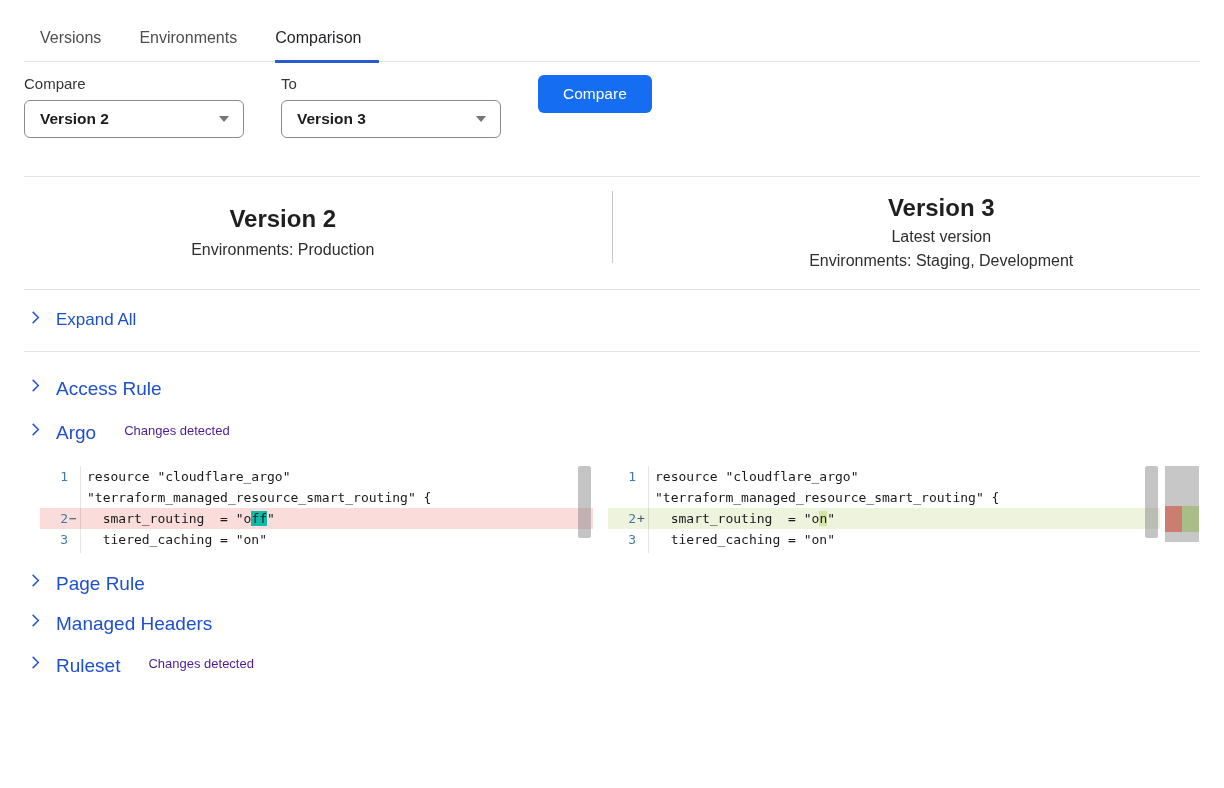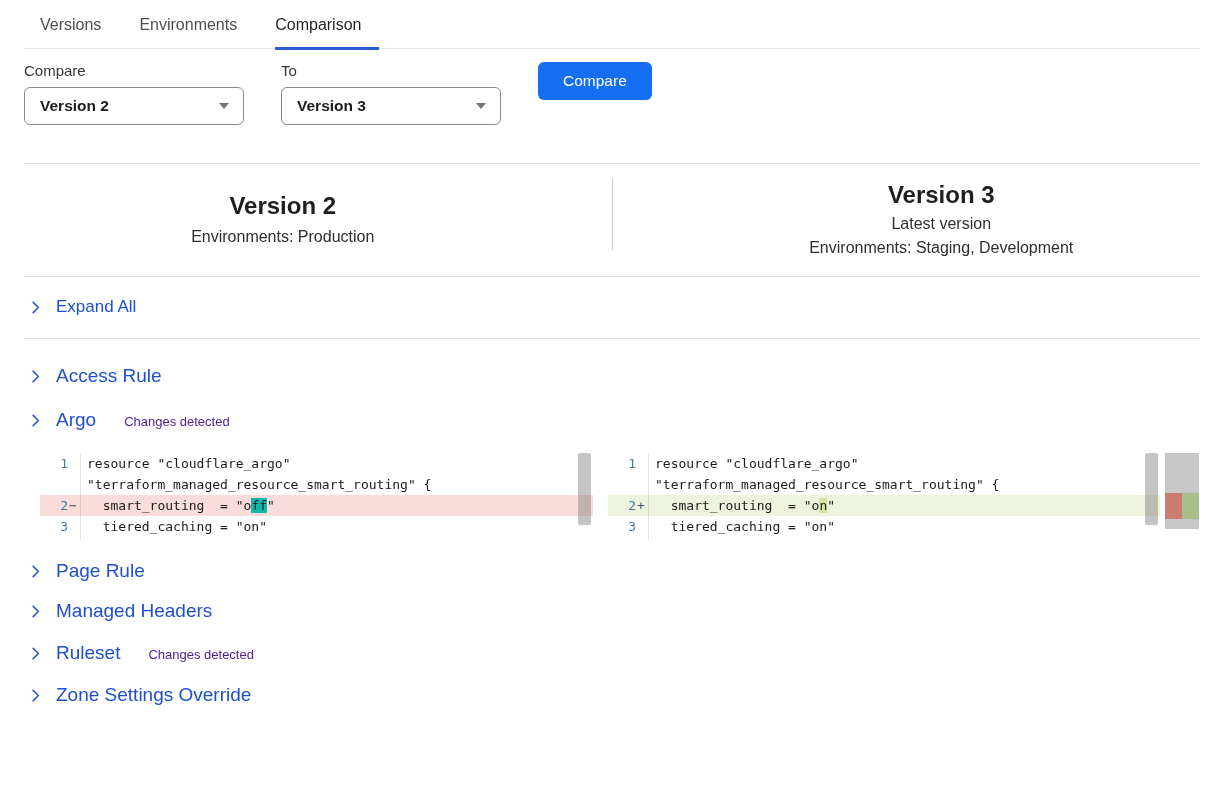--- a/index.html
+++ b/index.html
@@ -1,20 +1,20 @@
 <!DOCTYPE html>
 <html><head>
 <meta charset="utf-8">
 <style>
   * { margin: 0; padding: 0; box-sizing: border-box; }
   html, body { width: 1224px; height: 788px; background: #ffffff; overflow: hidden; }
   body { font-family: "Liberation Sans", sans-serif; color: #202124; }
 
   
-  .tabbar { display: flex; gap: 38px; margin: 0 24px; padding: 16px 0 0 16px; border-bottom: 1px solid #e4e4e4; }
+  .tabbar { display: flex; gap: 38px; margin: 0 24px; padding: 29px 0 0 16px; border-bottom: 1px solid #e4e4e4; }
   .tab { font-size: 16px; color: #4e4e4e; padding-bottom: 13px; cursor: pointer; }
   .tab.active { color: #1f2023; font-weight: 500; border-bottom: 3px solid #2b5bd3; margin-bottom: -2px; padding-right: 18px; }
 
   
   .controls { display: flex; gap: 37px; margin: 13px 0 0 24px; }
   .ctl-group { display: flex; flex-direction: column; }
   .ctl-label { font-size: 15px; color: #363636; margin-bottom: 8px; }
   .select-box { width: 220px; height: 38px; border: 1px solid #8b8b8b; border-radius: 6px;
     display: flex; align-items: center; justify-content: space-between; padding: 0 14px 0 15px;
     font-size: 15.5px; font-weight: 700; color: #1c1c1c; background: #fff; cursor: pointer; }
@@ -28,21 +28,21 @@
   
   .vheaders { display: flex; margin: 0 24px; padding: 10px 0 12px; min-height: 112px; }
   .vcol { flex: 1 1 0; display: flex; flex-direction: column; justify-content: center; align-items: center; gap: 8px; }
   .vcol-left { padding-right: 70px; }
   .vcol-right { padding-left: 70px; gap: 6px; }
   .vtitle { font-size: 24px; font-weight: 600; color: #1f1f1f; }
   .vsub { font-size: 16px; color: #2e2e2e; }
   .vdivider { width: 1px; background: #c9c9c9; align-self: stretch; margin: 4px 0 14px; }
 
   
-  .toggle-row { display: flex; align-items: center; gap: 13px; margin-left: 28px; margin-right: 24px; cursor: pointer; }
+  .toggle-row { display: flex; gap: 13px; margin-left: 28px; margin-right: 24px; cursor: pointer; }
   .toggle-row .chev { display: flex; color: #2456cc; }
   .link-blue { color: #1d4fce; }
   .expand-row { padding: 20px 0 21px; font-size: 17px; }
   .section-row { font-size: 19px; }
   .badge { font-size: 13px; color: #4c1d95; margin-left: 15px; position: relative; top: 1px; }
 
   .mt-26 { margin-top: 26px; } .mt-22 { margin-top: 22px; } .mt-20 { margin-top: 20px; } .mt-18 { margin-top: 18px; }
 
   
   .diff-wrap { display: flex; margin: 22px 0 0 40px; }
@@ -213,22 +213,14 @@
   <div class="toggle-row section-row link-blue mt-20">
     <span class="chev">
       <svg width="15" height="15" viewBox="0 0 16 16">
           <path d="M5 2 L11 8 L5 14" fill="none" stroke="currentColor" stroke-width="1.6"></path>
         </svg>
     </span>
     <span>Ruleset</span>
     <span class="badge">Changes detected</span>
   </div>
 
-  <div class="toggle-row section-row link-blue mt-20">
-    <span class="chev">
-      <svg width="15" height="15" viewBox="0 0 16 16">
-          <path d="M5 2 L11 8 L5 14" fill="none" stroke="currentColor" stroke-width="1.6"></path>
-        </svg>
-    </span>
-    <span>Zone Settings Override</span>
-  </div>
 
 </div>
 
 </body></html>

